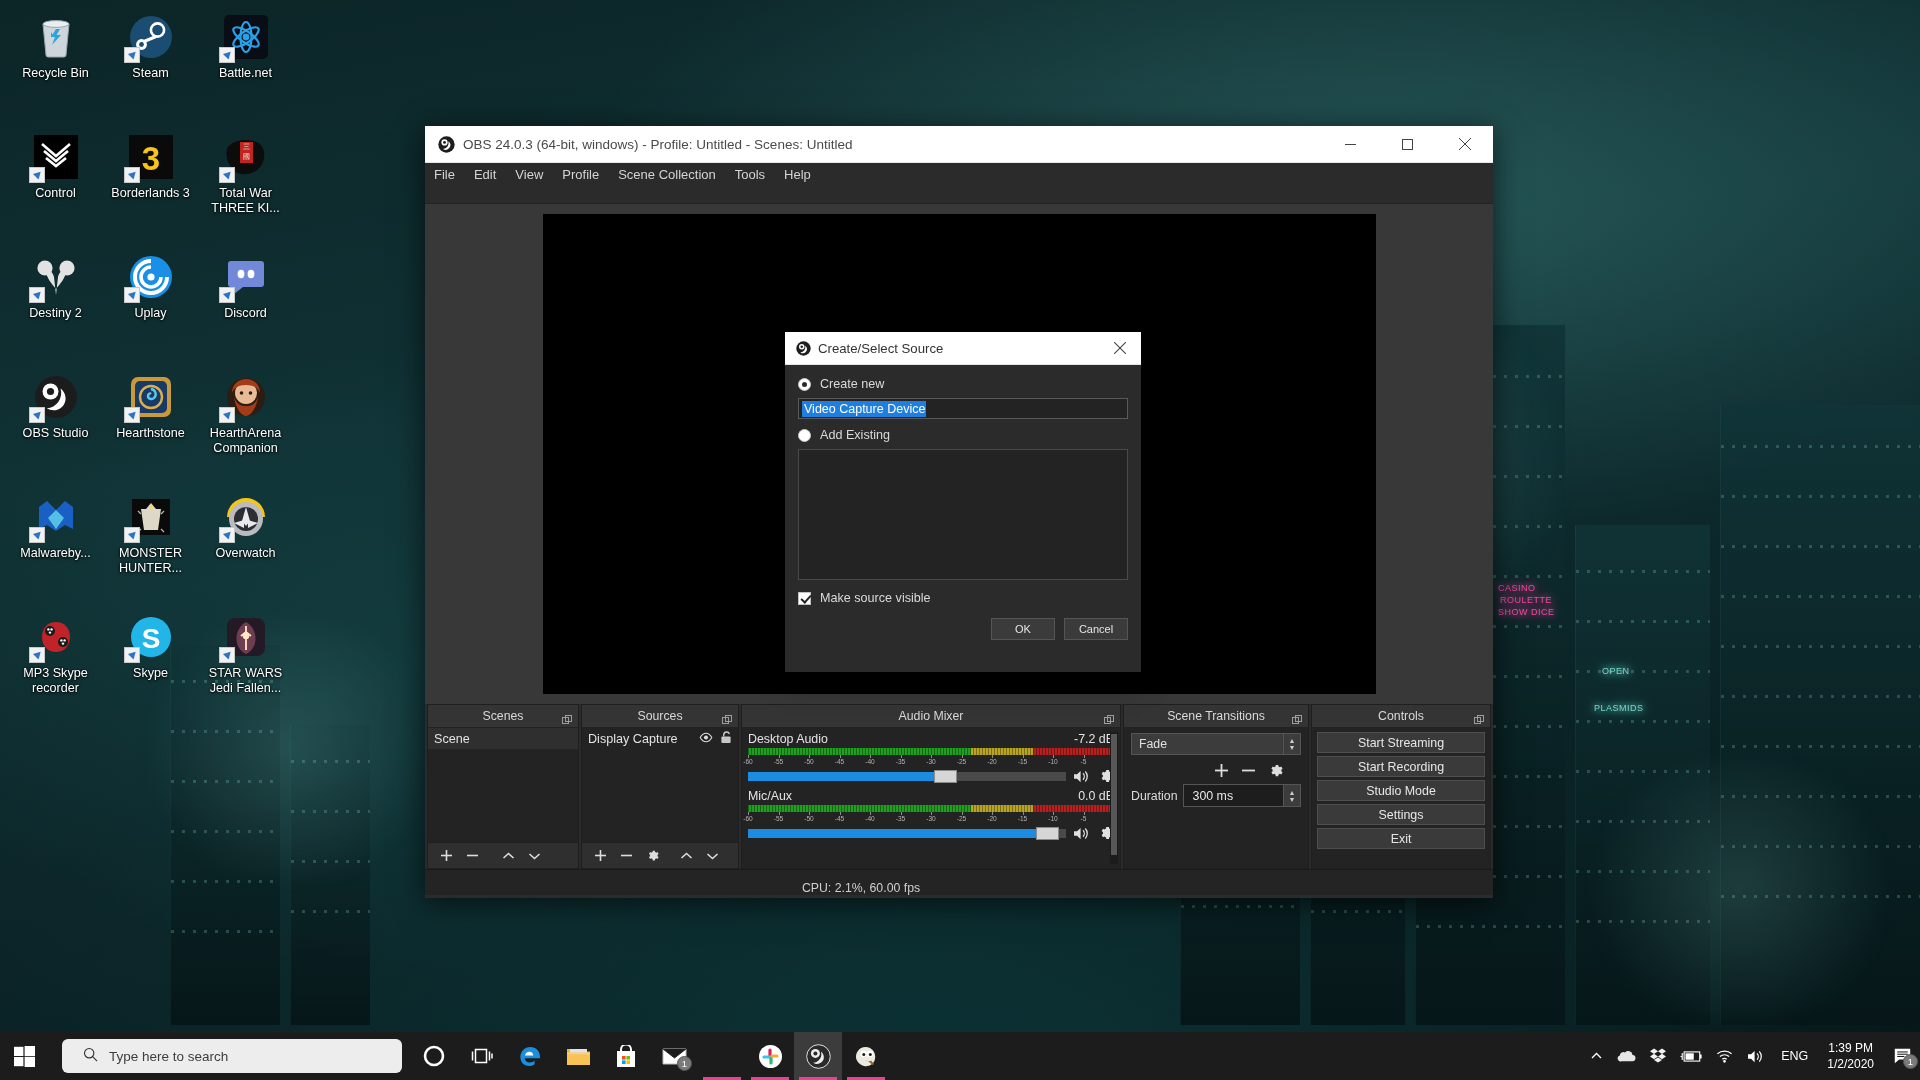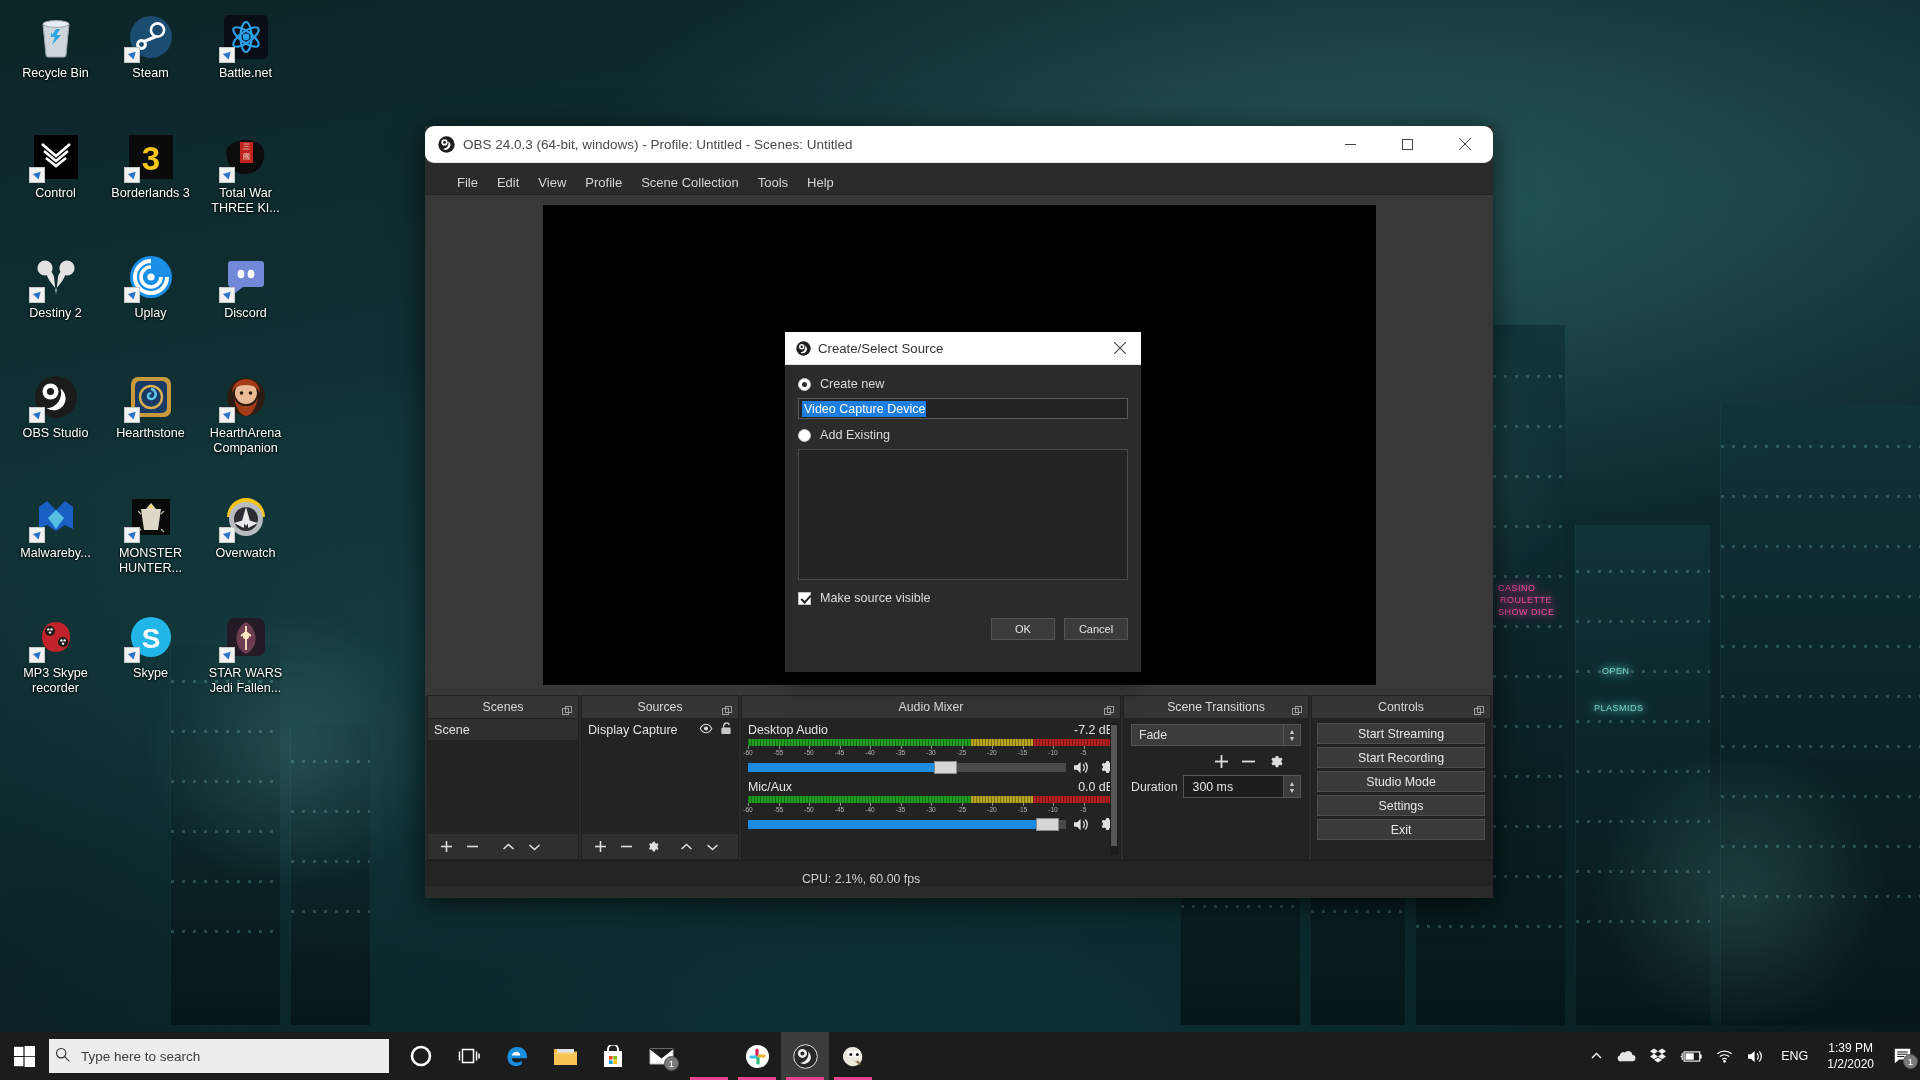--- a/index.html
+++ b/index.html
@@ -97,35 +97,34 @@
     position: absolute;
     left: 425px; top: 126px;
     width: 1068px; height: 772px;
     background: #2b2b2b;
     box-shadow: 0 5px 28px rgba(0,0,0,.65);
   }
   #obs-titlebar {
     height: 37px; background: #ffffff;
     display: flex; align-items: center;
     border-bottom: 1px solid #e6e6e6;
-    border-radius: 9px;
   }
   #obs-titlebar .obslogo { margin-left: 13px; margin-right: 8px; display:flex; }
   #obs-title-text {
     font-size: 13.5px; color: #4a4a4a; flex: 1;
   }
   .winbtn {
     width: 57px; height: 37px;
     display: flex; align-items: center; justify-content: center;
     color: #444;
   }
   #menubar {
-    height: 32px; background: #2b2b2b;
-    display: flex; align-items: flex-end;
-    padding-left: 23px;
+    height: 41px; background: #2b2b2b;
+    display: flex; align-items: flex-start;
+    padding-left: 0;
     border-bottom: 1px solid #232323;
   }
   .menuitem {
     color: #d4d4d4; font-size: 13px;
     padding: 4px 9px; margin-right: 1px;
   }
 
   #preview-wrap {
     height: 500px; background: #383838;
     display: flex; align-items: center; justify-content: center;
@@ -357,22 +356,23 @@
     display: flex; align-items: center;
   }
   #start-button {
     width: 48px; height: 48px;
     display: flex; align-items: center; justify-content: center;
   }
   #search-box {
     width: 340px; height: 34px;
     background: #ededed;
     display: flex; align-items: center;
-    gap: 11px; padding-left: 6px;
-    margin-left: 1px;
+    gap: 11px; padding-left: 21px;
+    margin-left: 14px;
+    border-radius: 6px;
   }
   #search-placeholder { color: #3d3d3d; font-size: 13.5px; }
   #task-icons { display: flex; align-items: center; height: 48px; margin-left: 8px; }
   .taskicon {
     width: 48px; height: 48px;
     display: flex; align-items: center; justify-content: center;
     position: relative;
   }
   .taskicon.active { background: #3c3c3c; }
   .taskicon .underline {

